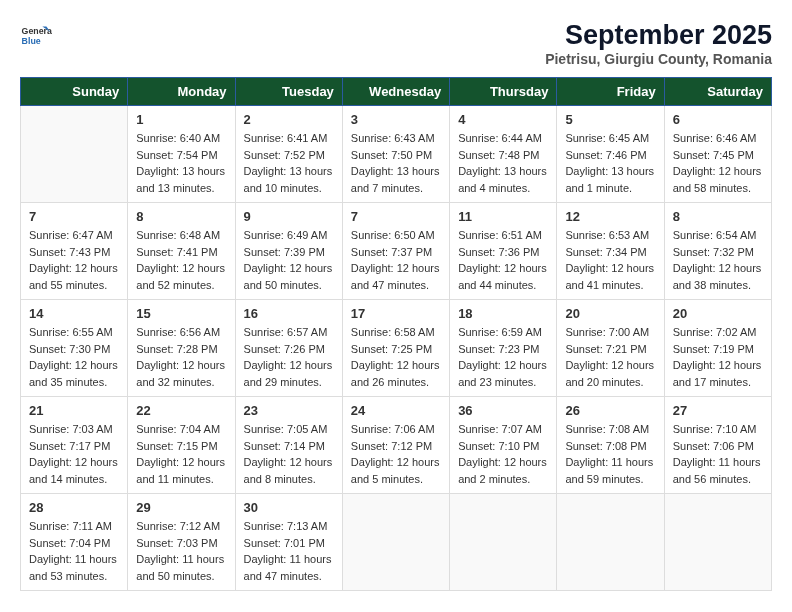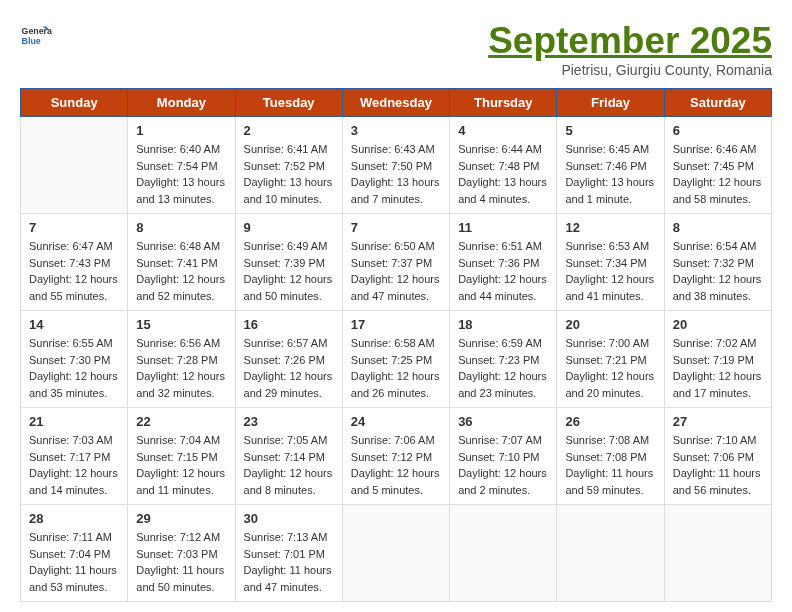--- a/index.html
+++ b/index.html
@@ -22,41 +22,41 @@
       gap: 4px;
     }
     .logo-icon {
       width: 32px;
       height: 32px;
     }
     .title-block {
       text-align: right;
     }
     .month-title {
-      font-size: 37px;
-      font-weight: bold;
-      color: #4d7c0f;
-      text-decoration: underline;
+      font-size: 27px;
+      font-weight: bold;
+      color: #0f172a;
     }
     .location-subtitle {
       font-size: 14px;
       color: #555;
+      font-weight: bold;
     }
     .calendar {
       width: 100%;
       border-collapse: collapse;
       border: 1px solid #ccc;
     }
     .calendar th {
-      background-color: #c2410c;
+      background-color: #14532d;
       color: #fff;
       font-size: 13px;
       font-weight: bold;
-      padding: 6px 16px;
-      text-align: center;
+      padding: 6px 8px;
+      text-align: right;
       border: 1px solid #2a5a9f;
     }
     .calendar td {
       vertical-align: top;
       padding: 6px 8px;
       border: 1px solid #ddd;
       width: 107px;
       min-height: 80px;
       font-size: 11px;
       color: #333;

